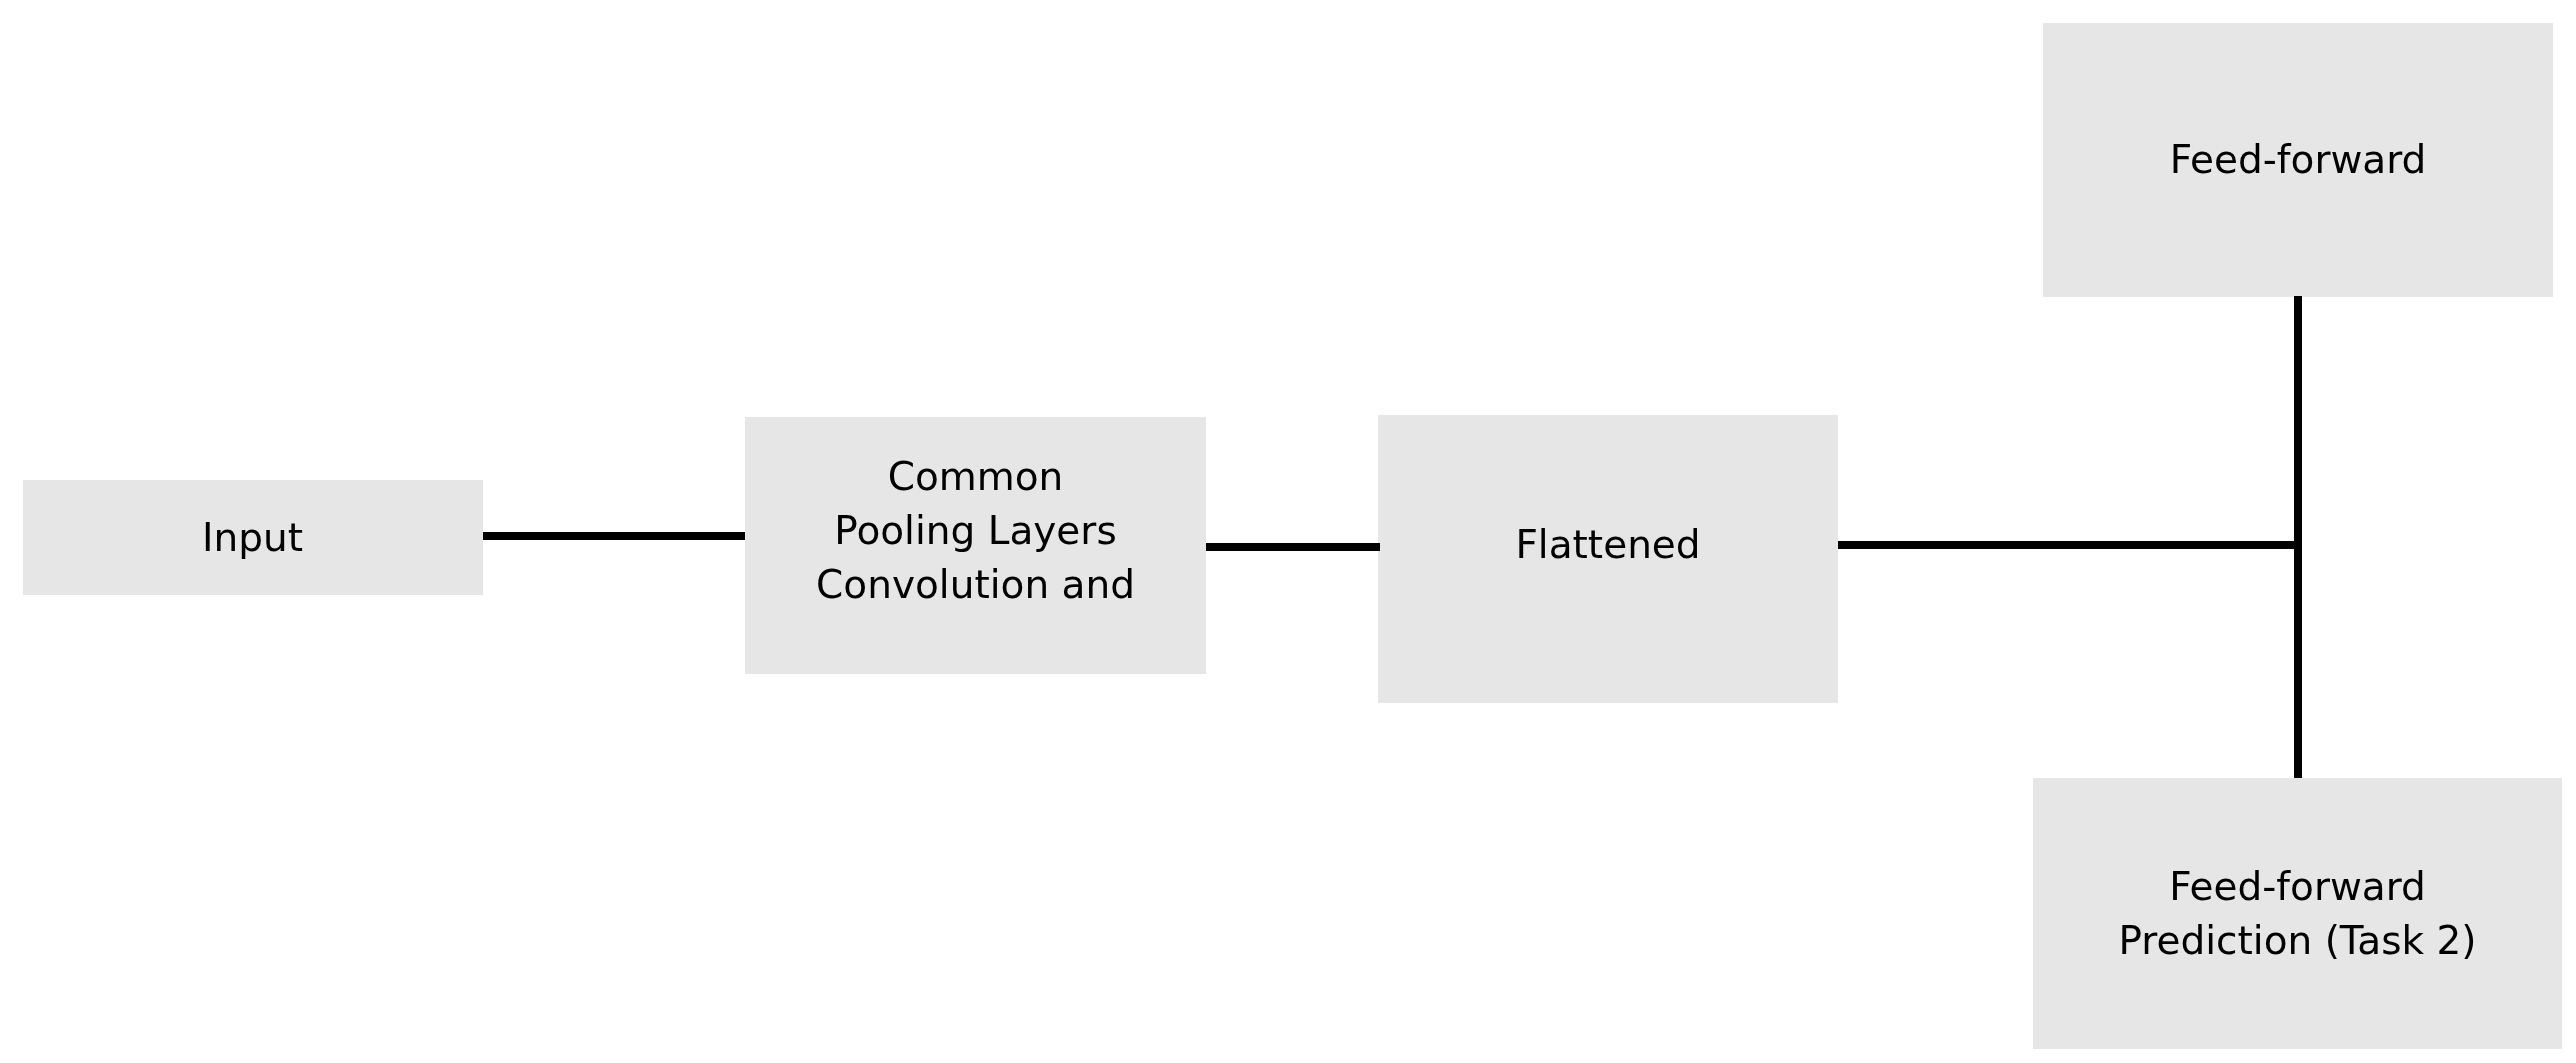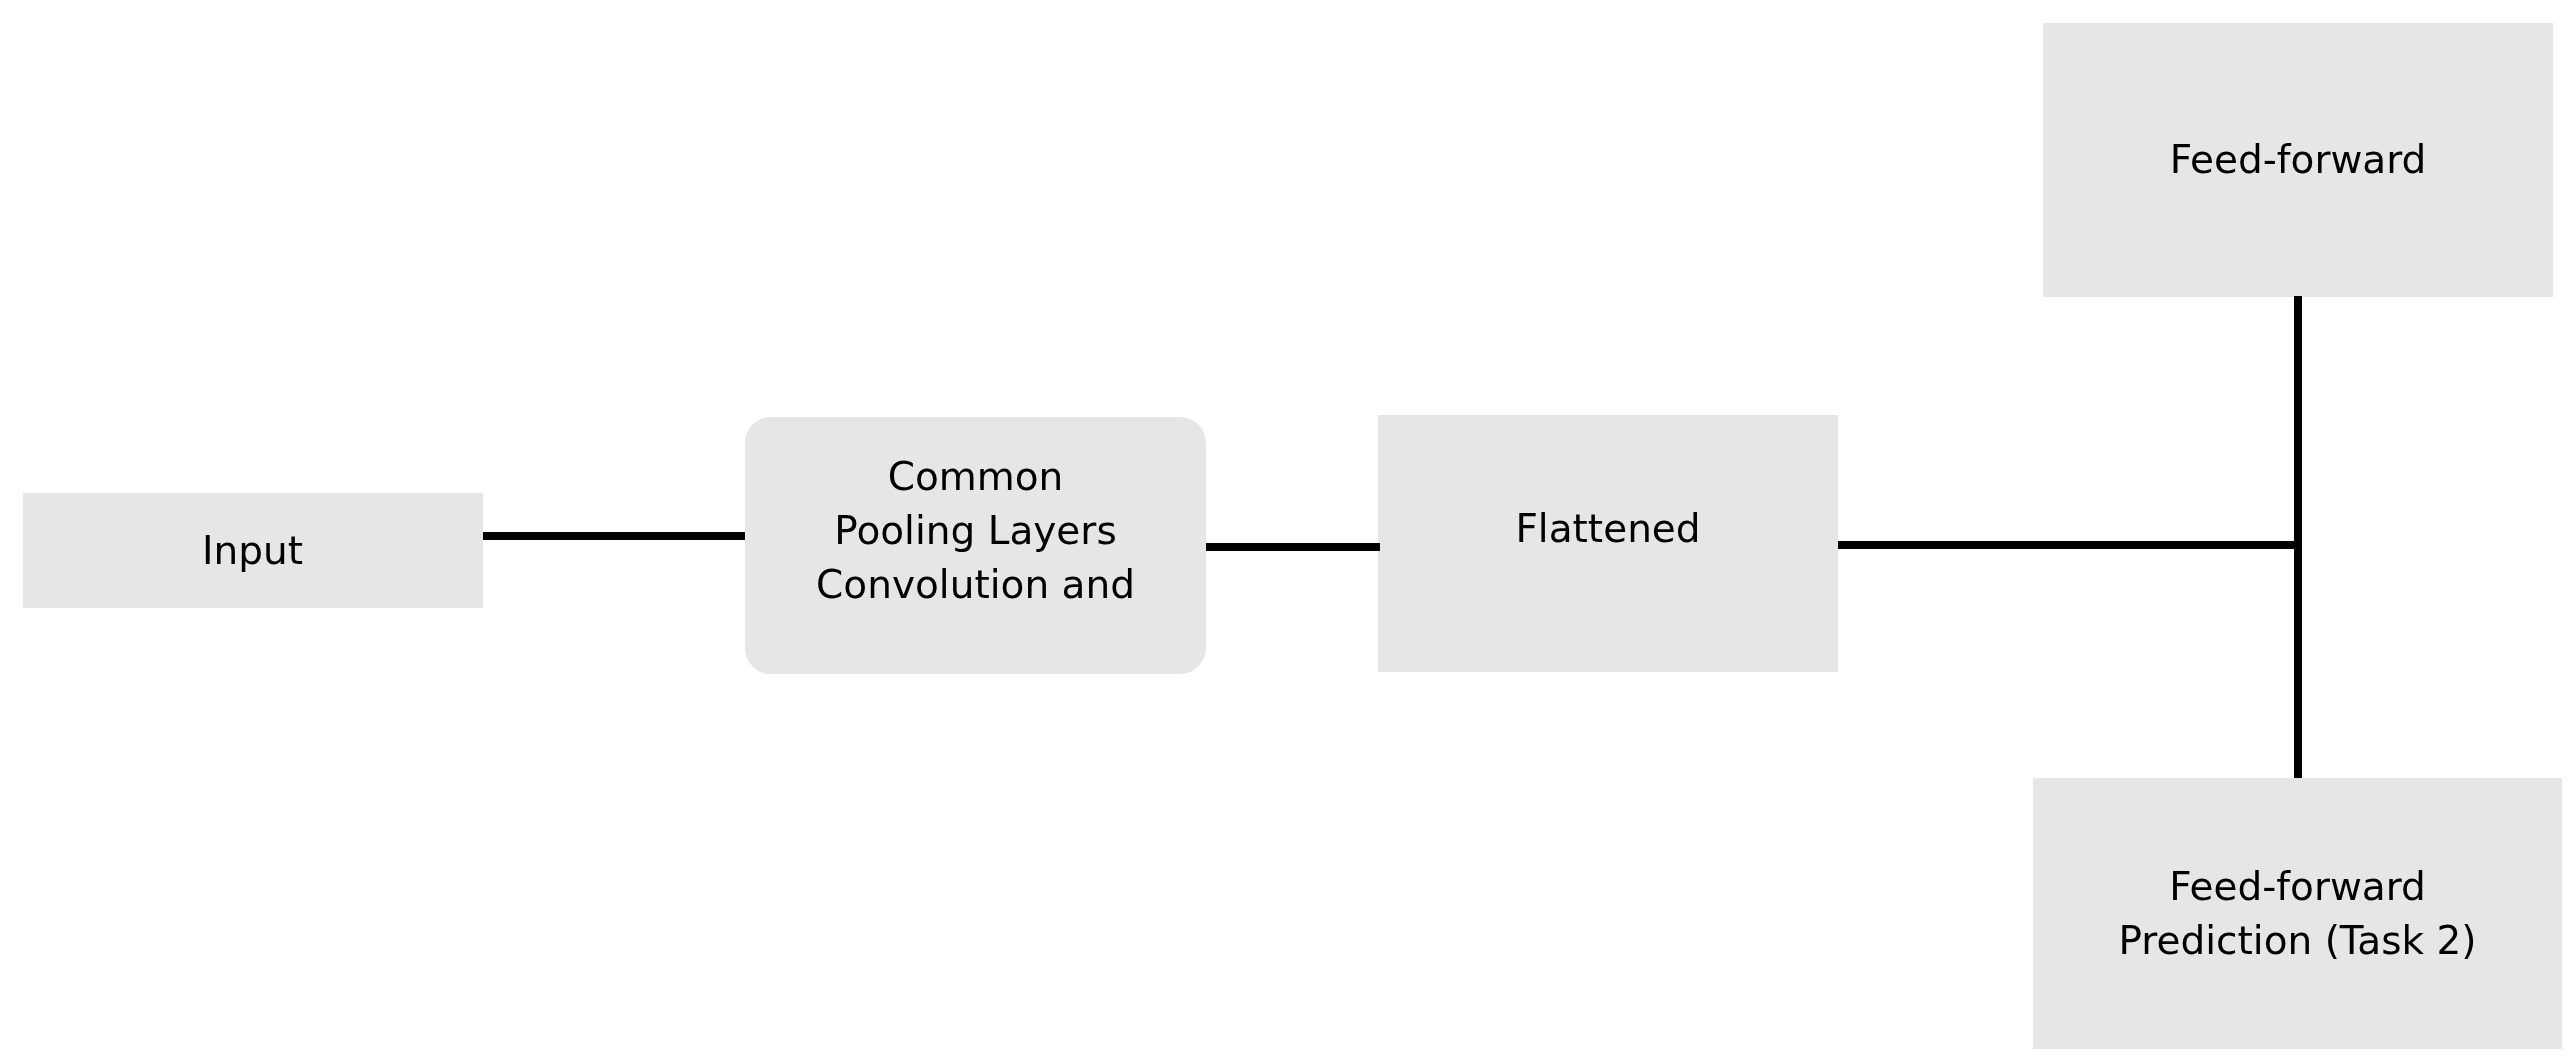--- a/index.html
+++ b/index.html
@@ -38,23 +38,23 @@
     white-space: nowrap;
   }
   .node.nudge-up {
     padding-bottom: 29px;
     box-sizing: border-box;
   }
   .edge {
     position: absolute;
     background: var(--edge);
   }
-  #node-input     { left: 22.6px;   top: 493px; width: 460px; height: 115px; align-items: center; }
-  #node-conv      { left: 745px;  top: 417px; width: 461px; height: 257px; border-radius: 26px; }
-  #node-flattened { left: 1378px; top: 415px; width: 460px; height: 257px; }
+  #node-input     { left: 22.6px;   top: 480px; width: 460px; height: 115px; align-items: center; }
+  #node-conv      { left: 745px;  top: 417px; width: 461px; height: 257px; }
+  #node-flattened { left: 1378px; top: 415px; width: 460px; height: 288px; }
   #node-task1     { left: 2043px; top: 22.6px;  width: 510px; height: 274px; }
   #node-task2     { left: 2033px; top: 778px; width: 529px; height: 271px; }
   #edge-input-conv      { left: 483px;  top: 532px; width: 262px; height: 7.8px; }
   #edge-conv-flattened  { left: 1206px; top: 543px; width: 174px; height: 7.8px; }
   #edge-flattened-branch{ left: 1838px; top: 541px; width: 464px; height: 7.8px; }
   #edge-branch-vertical { left: 2294px; top: 296px; width: 7.8px;   height: 482px; }
 </style>
 </head>
 <body>
 

